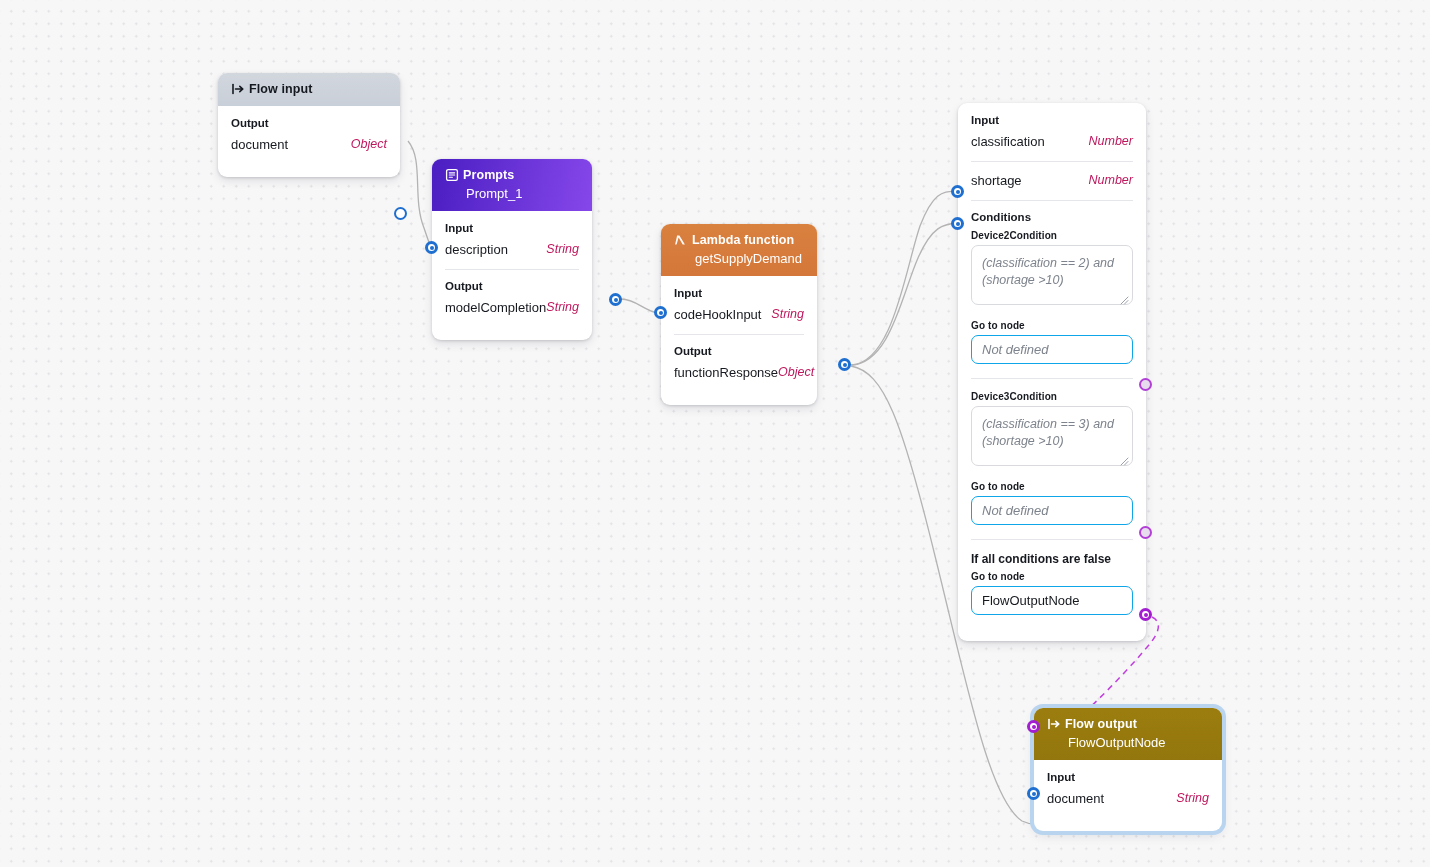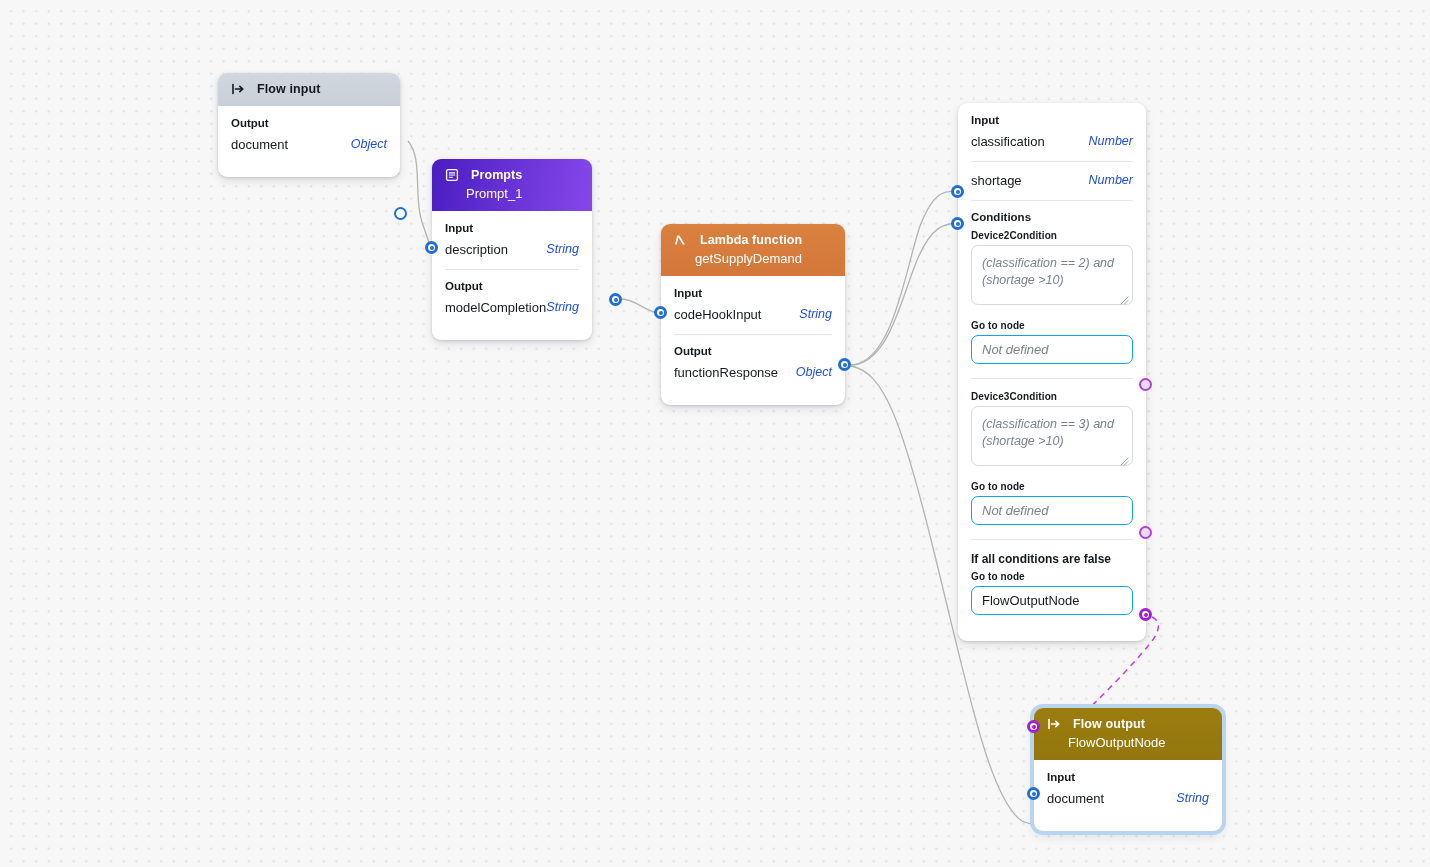--- a/index.html
+++ b/index.html
@@ -33,21 +33,21 @@
   }
   .node.selected {
     box-shadow: 0 0 0 4px #b8d4ef, 0 1px 3px rgba(16,24,40,.18), 0 4px 12px rgba(16,24,40,.12);
   }
   .node-header {
     border-radius: 9px 9px 0 0;
     padding: 9px 13px 10px 13px;
     color: #ffffff;
   }
   .node-header .hdr-top {
-    display: flex; align-items: center; gap: 12px;
+    display: flex; align-items: center; gap: 4px;
     font-size: 12.5px; font-weight: bold; letter-spacing: .1px;
   }
   .node-header .hdr-name {
     margin-top: 4px;
     font-size: 13px;
     padding-left: 21px;
     font-weight: normal;
   }
   .hdr-icon {
     width: 14px; height: 14px;
@@ -67,21 +67,21 @@
   .node-body { padding: 11px 13px 22px 13px; }
   .sect-label {
     font-size: 11.5px; font-weight: bold; color: #16191f;
     margin: 0 0 7px 0;
   }
   .io-row {
     display: flex; justify-content: space-between;
     font-size: 13px; color: #16191f;
     padding: 1px 0 3px 0;
   }
-  .io-type { font-style: italic; color: #1d4ed8; font-size: 12.5px; }
+  .io-type { font-style: italic; color: #be185d; font-size: 12.5px; }
   .divider { height: 1px; background: #e4e6e9; margin: 9px 0 10px 0; }
 
   
   .port {
     position: absolute;
     width: 13px; height: 13px;
     border-radius: 50%;
     z-index: 6;
   }
   .port-blue-filled {
@@ -215,21 +215,21 @@
       <div class="sect-label">Output</div>
       <div class="io-row">
         <span>modelCompletion</span>
         <span class="io-type">String</span>
       </div>
     </div>
     <div class="port port-blue-filled" style="left:-7px; top:82px;"></div>
     <div class="port port-blue-filled" style="left:177px; top:134px;"></div>
   </div>
 
-  <div class="node" style="left:661px; top:224px; width:184px;">
+  <div class="node" style="left:661px; top:224px; width:156px;">
     <div class="node-header hdr-lambda">
       <div class="hdr-top">
         <span class="hdr-icon">
           <svg width="14" height="14" viewBox="0 0 14 14">
             <path d="M3.1 2.4 H5.4 L10.9 11.6 H8.7 L4.6 4.4 L2.6 11.6 H1.1 Z" fill="#ffffff" opacity=".95"></path>
           </svg>
         </span>
         <span>Lambda function</span>
       </div>
       <div class="hdr-name">getSupplyDemand</div>

